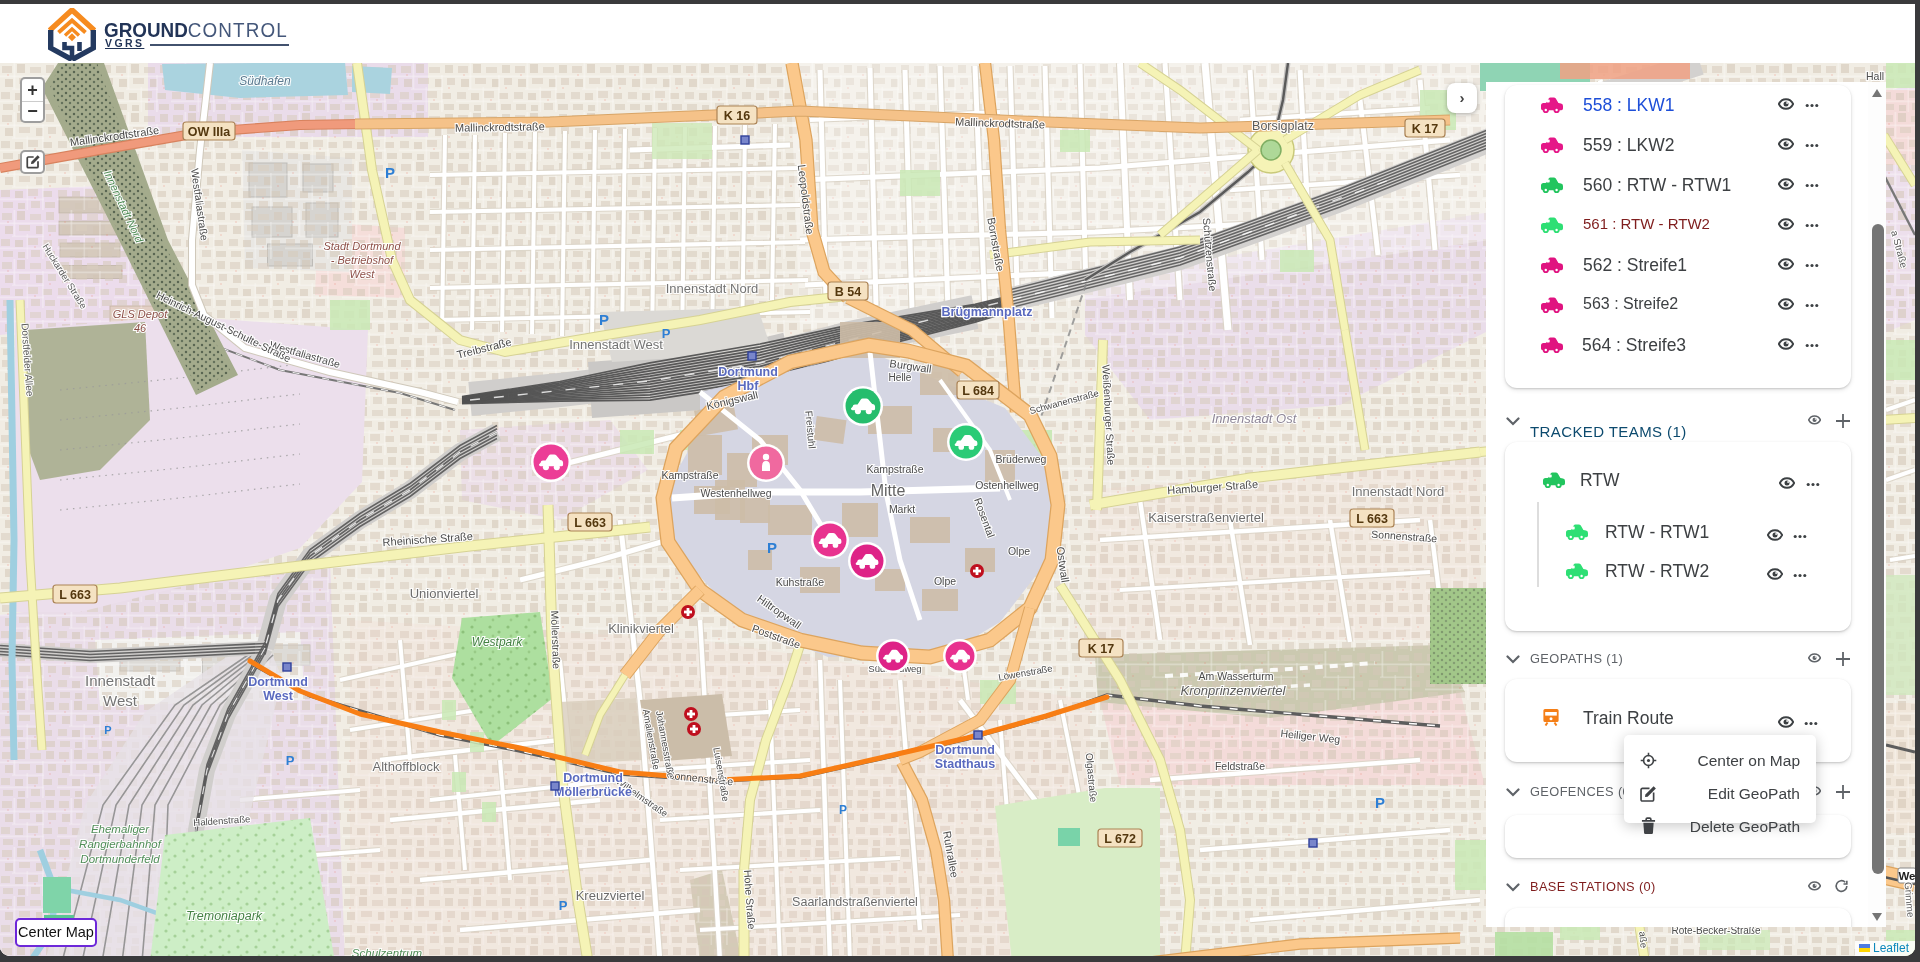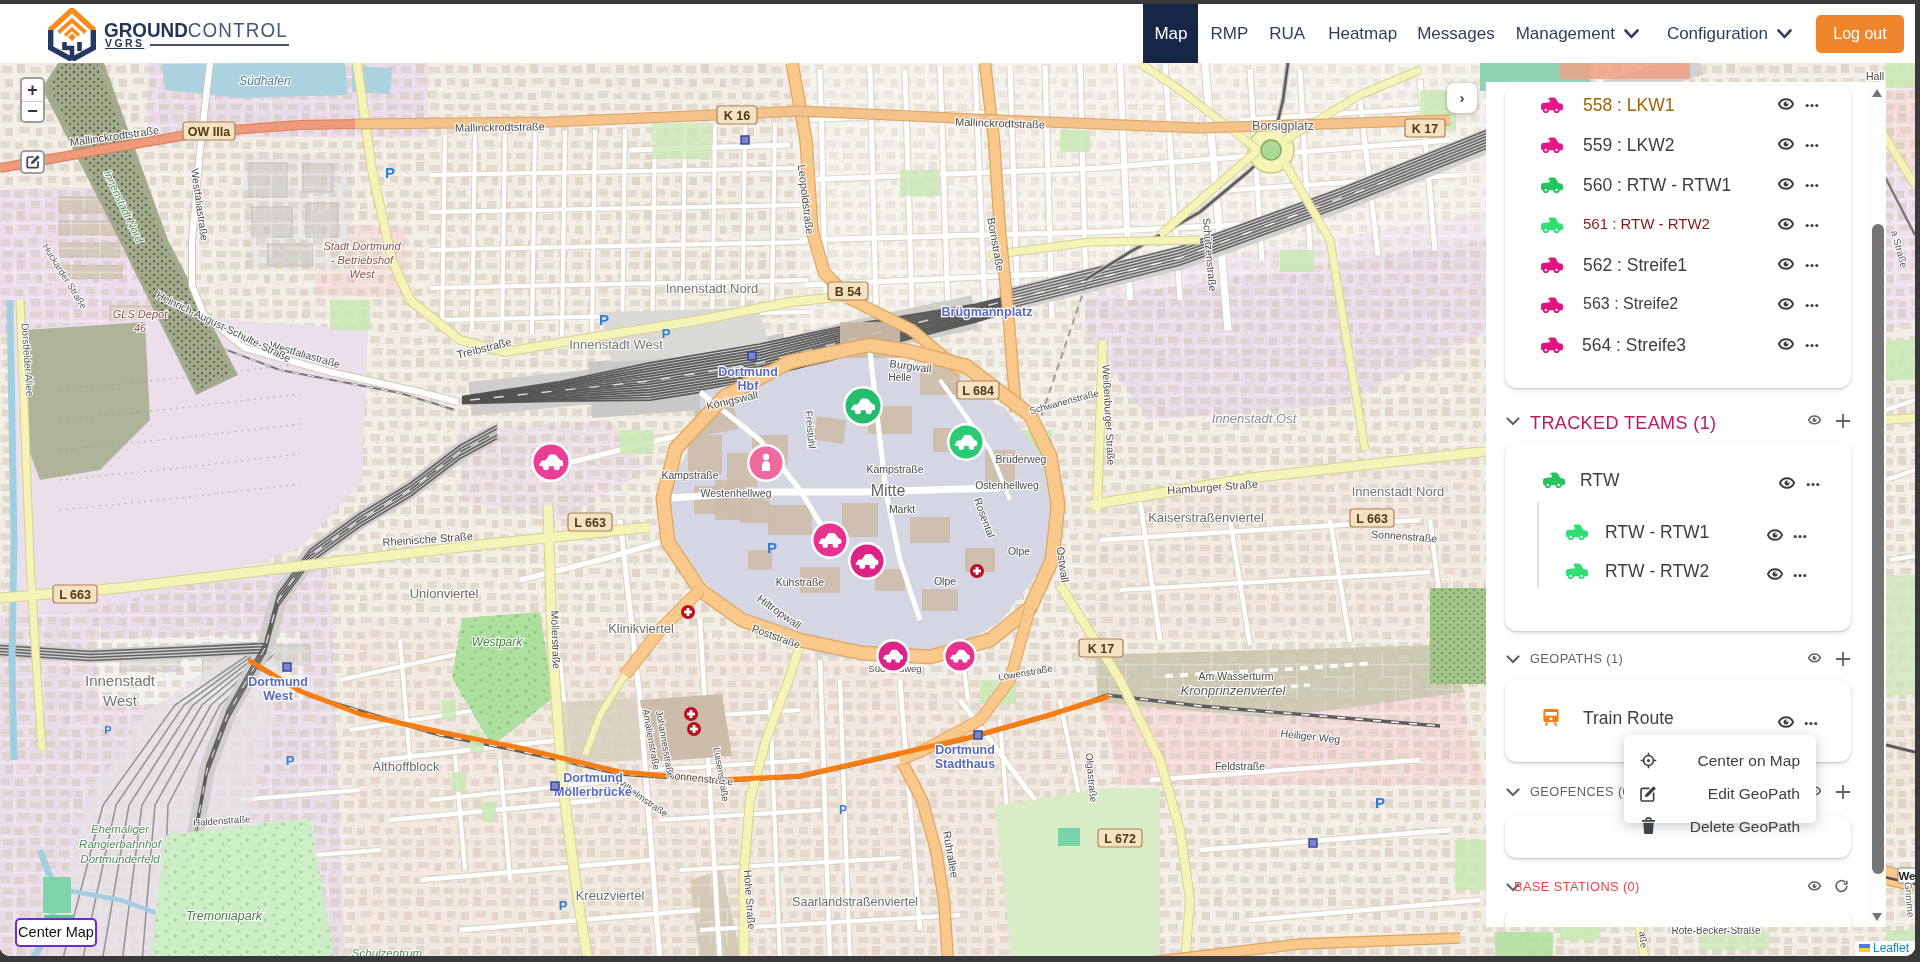--- a/index.html
+++ b/index.html
@@ -722,47 +722,33 @@
       <path d="M17 27.5 24 21 31 27.5" fill="none" stroke="#f68b1f" stroke-width="3.4"></path>
       <rect x="21.2" y="26.4" width="5.6" height="5.6" transform="rotate(45 24 29.2)" fill="#f68b1f"></rect>
       <path d="M2.7 22 2.7 40 24 51.6" fill="none" stroke="#243a60" stroke-width="5.4"></path>
       <path d="M45.3 22 45.3 40 24 51.6" fill="none" stroke="#243a60" stroke-width="5.4"></path>
       <path d="M24 49 24 40 16.5 40 16.5 34" fill="none" stroke="#243a60" stroke-width="4.6"></path>
       <path d="M31.5 34 31.5 43" fill="none" stroke="#243a60" stroke-width="4.6"></path>
     </svg>
     <div class="brand">GROUND<span class="light">CONTROL</span></div>
     <div class="vgrs">VGRS</div>
     <div class="vgrs-line"></div>
-    <div class="menu">
-      <div class="mtab">Map</div>
-      <div class="mitem" style="margin-left:12px">RMP</div>
-      <div class="mitem">RUA</div>
-      <div class="mitem" style="margin-left:23px">Heatmap</div>
-      <div class="mitem" style="margin-left:20px">Messages</div>
-      <div class="mitem">Management<svg class="chev" viewBox="0 0 15 10">
-            <path d="M1.5 1.5 L7.5 7.8 L13.5 1.5" fill="none" stroke="#2e3f5c" stroke-width="2.6" stroke-linecap="round"></path>
-          </svg></div>
-      <div class="mitem" style="margin-left:28px">Configuration<svg class="chev" viewBox="0 0 15 10">
-            <path d="M1.5 1.5 L7.5 7.8 L13.5 1.5" fill="none" stroke="#2e3f5c" stroke-width="2.6" stroke-linecap="round"></path>
-          </svg></div>
-      <div class="logout">Log out</div>
-    </div>
   </div>
   <div class="collapsebtn">›</div>
   <div class="sidebar" id="sb">
       <div class="card" style="top:3px;height:303px"></div>
 <svg style="position:absolute;left:54px;top:14px" width="23" height="18" viewBox="0 0 23 18">
         <path d="M1,9.5 q0,-2.5 2.5,-2.5 l2.2,0 3,-4.5 q0.6,-0.9 1.7,-0.9 l3.4,0 q1.2,0 2,0.9 l2.6,4.6 2.6,0.4 q2,0.4 2,2.5 l0,2.5 q0,1.7 -1.7,1.7 l-18.6,0 q-1.7,0 -1.7,-1.7 Z" fill="#e51788"></path>
         <rect x="6.1" y="3.4" width="3.6" height="3" rx="0.7" fill="#fff"></rect>
         <circle cx="5.8" cy="14" r="3.1" fill="#e51788"></circle>
         <circle cx="5.8" cy="14" r="1.2" fill="#fff"></circle>
         <circle cx="16.6" cy="14" r="3.1" fill="#e51788"></circle>
         <circle cx="16.6" cy="14" r="1.2" fill="#fff"></circle>
       </svg>
-<div style="position:absolute;left:97px;top:13px;font-size:17.5px;color:#a16207">558 : LKW1</div>
+<div style="position:absolute;left:97px;top:13px;font-size:17.5px;color:#1d4ed8">558 : LKW1</div>
 <svg class="eye" style="left:292px;top:16px" width="16.0" height="12.0" viewBox="0 0 16 12">
         <path d="M8 1.2 C11.4 1.2 14 3.5 15.2 6 C14 8.5 11.4 10.8 8 10.8 C4.6 10.8 2 8.5 0.8 6 C2 3.5 4.6 1.2 8 1.2 Z" fill="none" stroke="#3c4043" stroke-width="1.9"></path>
         <circle cx="8" cy="6" r="2.5" fill="#3c4043"></circle>
         <circle cx="9.1" cy="5" r="0.9" fill="#fff"></circle>
       </svg>
 <svg class="dots3" style="left:319px;top:21px" width="14" height="5" viewBox="0 0 14 5">
         <circle cx="2.2" cy="2.5" r="1.55" fill="#3c4043"></circle>
         <circle cx="7" cy="2.5" r="1.55" fill="#3c4043"></circle>
         <circle cx="11.8" cy="2.5" r="1.55" fill="#3c4043"></circle>
       </svg>
@@ -876,21 +862,21 @@
         <circle cx="9.1" cy="5" r="0.9" fill="#fff"></circle>
       </svg>
 <svg class="dots3" style="left:319px;top:261px" width="14" height="5" viewBox="0 0 14 5">
         <circle cx="2.2" cy="2.5" r="1.55" fill="#3c4043"></circle>
         <circle cx="7" cy="2.5" r="1.55" fill="#3c4043"></circle>
         <circle cx="11.8" cy="2.5" r="1.55" fill="#3c4043"></circle>
       </svg>
 <svg style="position:absolute;left:20px;top:335px" width="14" height="9" viewBox="0 0 14 9">
         <path d="M1.5 1.5 L7 7 L12.5 1.5" fill="none" stroke="#5f6368" stroke-width="2.2" stroke-linecap="round"></path>
       </svg>
-<div style="position:absolute;left:44px;top:331px;font-size:18px;letter-spacing:0.4px;color:#be185d">TRACKED TEAMS (1)</div>
+<div style="position:absolute;left:44px;top:341px;font-size:15px;letter-spacing:0.4px;color:#0c4a6e">TRACKED TEAMS (1)</div>
 <svg class="eye" style="left:322px;top:333px" width="13.1" height="9.8" viewBox="0 0 16 12">
         <path d="M8 1.2 C11.4 1.2 14 3.5 15.2 6 C14 8.5 11.4 10.8 8 10.8 C4.6 10.8 2 8.5 0.8 6 C2 3.5 4.6 1.2 8 1.2 Z" fill="none" stroke="#5f6368" stroke-width="1.9"></path>
         <circle cx="8" cy="6" r="2.5" fill="#5f6368"></circle>
         <circle cx="9.1" cy="5" r="0.9" fill="#fff"></circle>
       </svg>
 <svg style="position:absolute;left:349px;top:331px" width="16" height="16" viewBox="0 0 16 16">
         <path d="M8 1 V15 M1 8 H15" stroke="#5f6368" stroke-width="1.8"></path>
       </svg>
 <div class="card" style="top:360px;height:189px"></div>
 <svg style="position:absolute;left:56px;top:389px" width="23" height="18" viewBox="0 0 23 18">
@@ -990,21 +976,21 @@
         <circle cx="8" cy="6" r="2.5" fill="#5f6368"></circle>
         <circle cx="9.1" cy="5" r="0.9" fill="#fff"></circle>
       </svg>
 <svg style="position:absolute;left:349px;top:702px" width="16" height="16" viewBox="0 0 16 16">
         <path d="M8 1 V15 M1 8 H15" stroke="#5f6368" stroke-width="1.8"></path>
       </svg>
 <div class="card" style="top:733px;height:43px"></div>
 <svg style="position:absolute;left:20px;top:801px" width="14" height="9" viewBox="0 0 14 9">
         <path d="M1.5 1.5 L7 7 L12.5 1.5" fill="none" stroke="#5f6368" stroke-width="2.2" stroke-linecap="round"></path>
       </svg>
-<div style="position:absolute;left:28px;top:797px;font-size:12.8px;letter-spacing:0.4px;color:#ef4444">BASE STATIONS (0)</div>
+<div style="position:absolute;left:44px;top:797px;font-size:12.8px;letter-spacing:0.4px;color:#7f1d1d">BASE STATIONS (0)</div>
 <svg class="eye" style="left:322px;top:799px" width="13.1" height="9.8" viewBox="0 0 16 12">
         <path d="M8 1.2 C11.4 1.2 14 3.5 15.2 6 C14 8.5 11.4 10.8 8 10.8 C4.6 10.8 2 8.5 0.8 6 C2 3.5 4.6 1.2 8 1.2 Z" fill="none" stroke="#5f6368" stroke-width="1.9"></path>
         <circle cx="8" cy="6" r="2.5" fill="#5f6368"></circle>
         <circle cx="9.1" cy="5" r="0.9" fill="#fff"></circle>
       </svg>
 <svg style="position:absolute;left:347px;top:796px" width="17" height="16" viewBox="0 0 24 24">
         <path d="M17.6 6.3 A8 8 0 1 0 20 12" fill="none" stroke="#5f6368" stroke-width="2.4"></path>
         <path d="M20 4 V9 H15" fill="none" stroke="#5f6368" stroke-width="2.4"></path>
       </svg>
 <div class="card" style="top:826px;height:30px;border-radius:12px 12px 0 0"></div>

